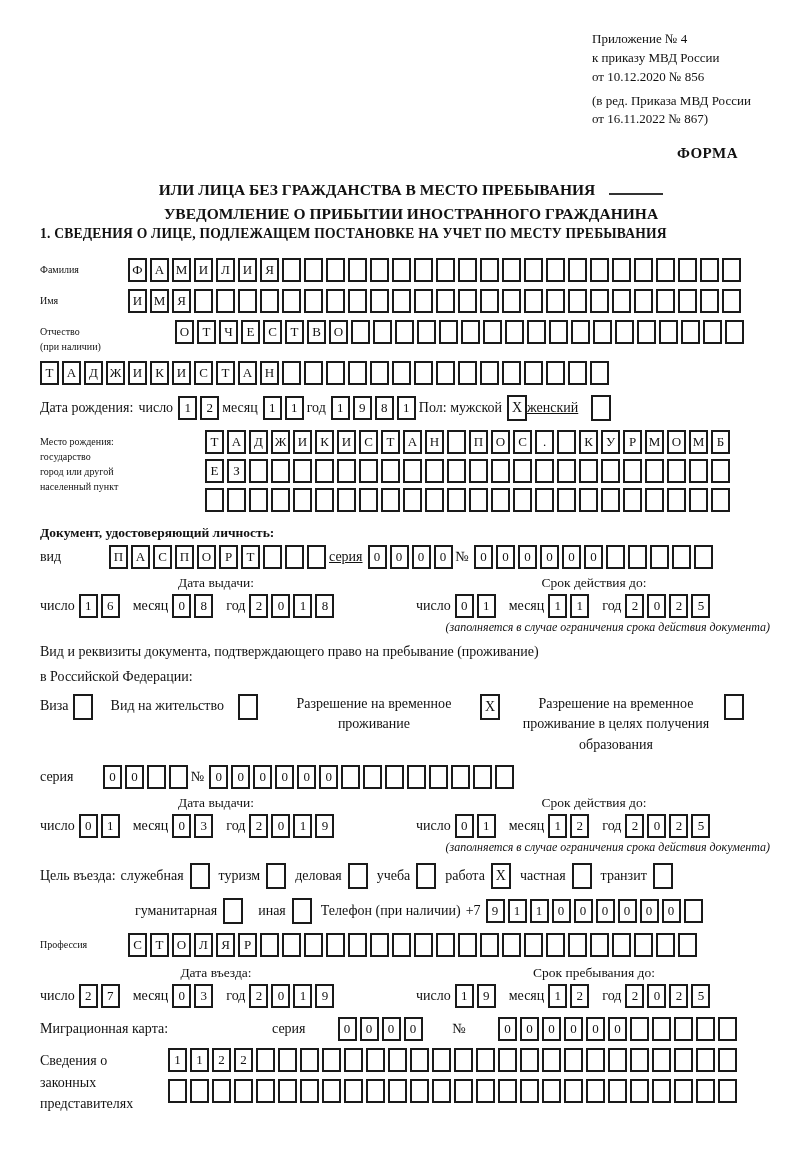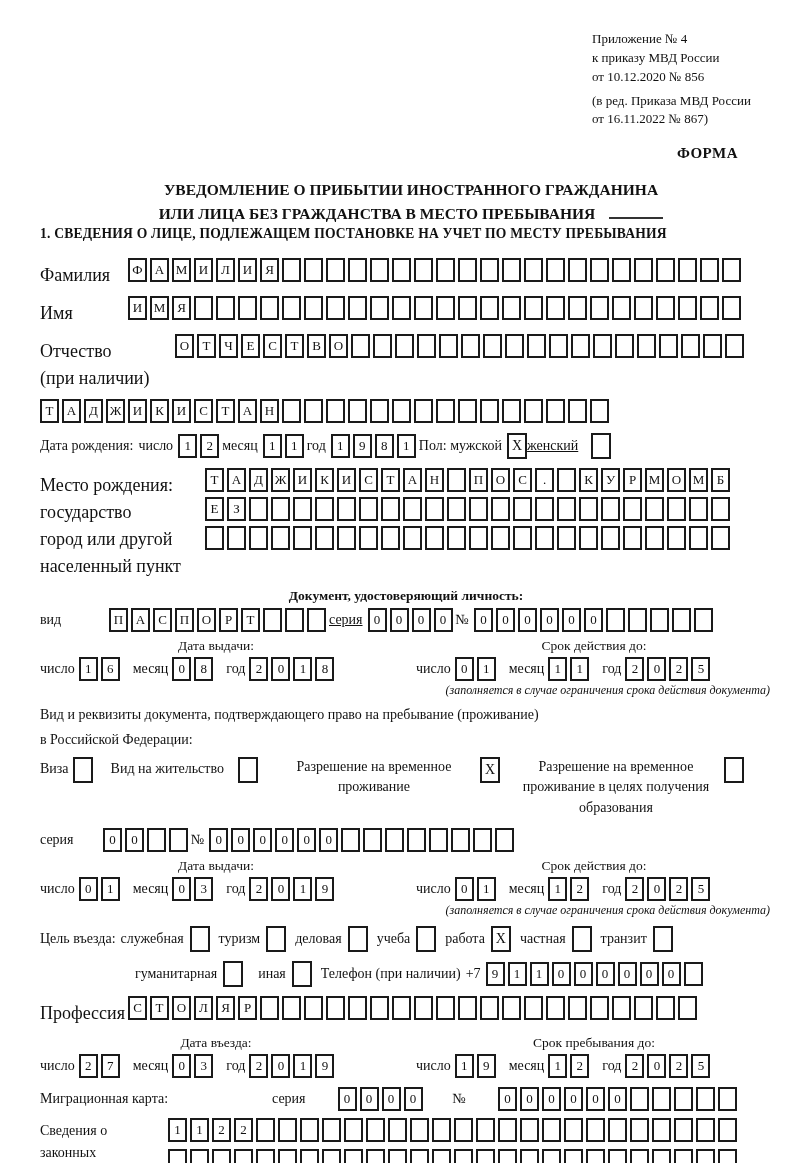--- a/index.html
+++ b/index.html
@@ -12,38 +12,38 @@
   .forma{text-align:right;margin:16px 34px 0 0;font-weight:bold;font-size:15px;letter-spacing:.5px;}
 
   
   .title{text-align:center;font-weight:bold;font-size:15.5px;line-height:1.55;margin:16px 0 0 10px;}
   .t-underline{display:inline-block;width:54px;border-bottom:2px solid #333;margin-left:14px;vertical-align:baseline;}
 
   .sec-heading{font-weight:bold;font-size:13.6px;letter-spacing:.2px;white-space:nowrap;}
 
   
   .frow{display:flex;align-items:flex-start;margin-top:7px;}
-  .flabel{flex:0 0 auto;font-size:18px;padding-top:4px;line-height:1.5;}
+  .flabel{flex:0 0 auto;font-size:10px;padding-top:4px;line-height:1.5;}
   .w88{width:88px;}
   .w135{width:135px;}
   .w165{width:165px;}
   .cells{display:flex;flex:0 0 auto;}
   .cell{flex:0 0 auto;width:19px;height:24px;box-sizing:border-box;border:2px solid #1a1a1a;margin-right:3px;display:inline-flex;align-items:center;justify-content:center;font-size:13px;background:#fff;}
   .chk{flex:0 0 auto;display:inline-flex;width:20px;height:26px;box-sizing:border-box;border:2px solid #1a1a1a;align-items:center;justify-content:center;font-size:14px;background:#fff;}
 
   .stack > div{line-height:1.5;}
   .vrows .cells{margin-bottom:5px;}
 
   
   .inline-row{display:flex;align-items:center;margin-top:8px;font-size:14px;}
   .inline-row .word{margin:0 5px 0 0;}
   .gap8{margin-left:8px;} .gap14{margin-left:14px;text-decoration:underline;} .gap20{margin-left:20px;}
 
   
-  .center-bold{ text-align:center;font-weight:bold;font-size:13.5px;margin-top:8px;}
+  .center-bold{ font-weight:bold;font-size:13.5px;margin-top:8px;}
 
   
   .dgroup{display:flex;margin-top:6px;}
   .dg-col{display:flex;flex-direction:column;}
   .dg-left{width:352px;}
   .dg-right{flex:1;padding-left:24px;}
   .dg-head{text-align:center;font-size:13.5px;}
   .dg-row{display:flex;align-items:center;margin-top:3px;font-size:14px;}
   .dg-row .word{margin-right:4px;}
   .dg-row .wsp{margin-left:10px;}
@@ -80,22 +80,22 @@
   <div class="hdr">
     <div>Приложение № 4</div>
     <div>к приказу МВД России</div>
     <div>от 10.12.2020 № 856</div>
     <div class="sub">(в ред. Приказа МВД России</div>
     <div>от 16.11.2022 № 867)</div>
   </div>
   <div class="forma">ФОРМА</div>
 
   <div class="title">
+    <div><span>ИЛИ ЛИЦА БЕЗ ГРАЖДАНСТВА В МЕСТО ПРЕБЫВАНИЯ</span><span class="t-underline"></span></div>
     <div>УВЕДОМЛЕНИЕ О ПРИБЫТИИ ИНОСТРАННОГО ГРАЖДАНИНА</div>
-    <div><span>ИЛИ ЛИЦА БЕЗ ГРАЖДАНСТВА В МЕСТО ПРЕБЫВАНИЯ</span><span class="t-underline"></span></div>
   </div>
 
   <div class="sec-heading">1. СВЕДЕНИЯ О ЛИЦЕ, ПОДЛЕЖАЩЕМ ПОСТАНОВКЕ НА УЧЕТ ПО МЕСТУ ПРЕБЫВАНИЯ</div>
 
   <div class="frow" style="margin-top:16px;">
     <div class="flabel w88">Фамилия</div>
     <div class="cells">
         <span class="cell">Ф</span>
         <span class="cell">А</span>
         <span class="cell">М</span>

